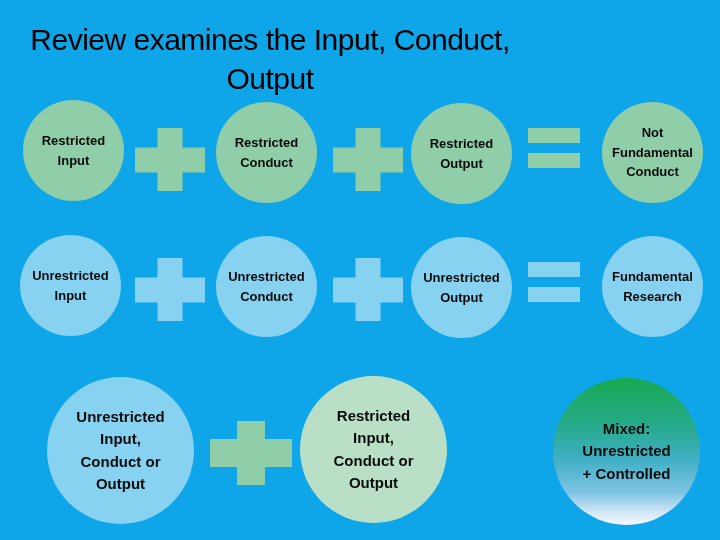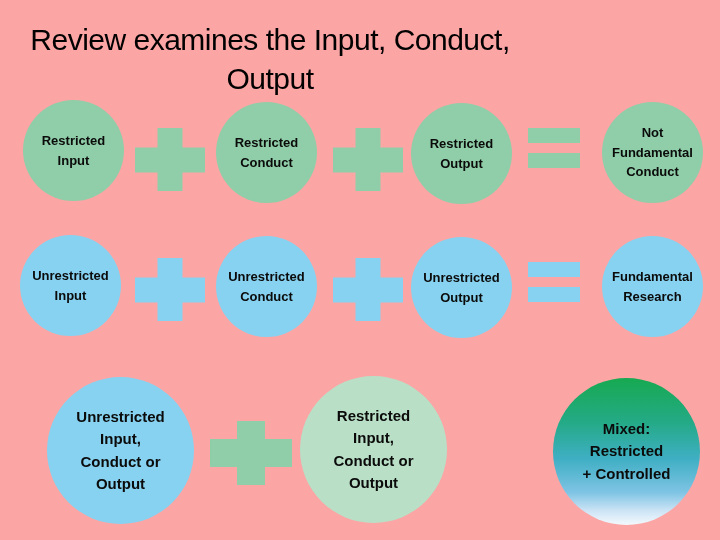--- a/index.html
+++ b/index.html
@@ -1,20 +1,20 @@
 <!DOCTYPE html>
 <html style="--green: #8FCEA8; --blue: #86D2F0; --pale: #B9E0C6; --g-top: #17A951; --g-mid: #3FAFC4; --g-bot: #F4F9FD;"><head>
 <meta charset="utf-8">
 <style>
   html, body { margin: 0; padding: 0; background: #ffffff; }
   .slide {
     position: relative;
     width: 720px;
     height: 540px;
-    background: #fca5a5;
+    background: #0ea5e9;
     overflow: hidden;
     font-family: "Liberation Sans", sans-serif;
   }
   .title {
     position: absolute;
     top: 20px;
     left: 0;
     width: 540px;
     text-align: center;
     font-size: 30px;
@@ -127,17 +127,17 @@
   </div>
   <div class="plus lgp green-op" style="left:210px; top:421px;"></div>
   <div class="circle lg pale-fill" style="left:300px; top:376px;">
     <span>Restricted
 Input,
 Conduct or
 Output</span>
   </div>
   <div class="circle lg gradient-fill" style="left:553px; top:378px;">
     <span>Mixed:
-Restricted
+Unrestricted
 + Controlled</span>
   </div>
 
 </div>
 
 </body></html>

